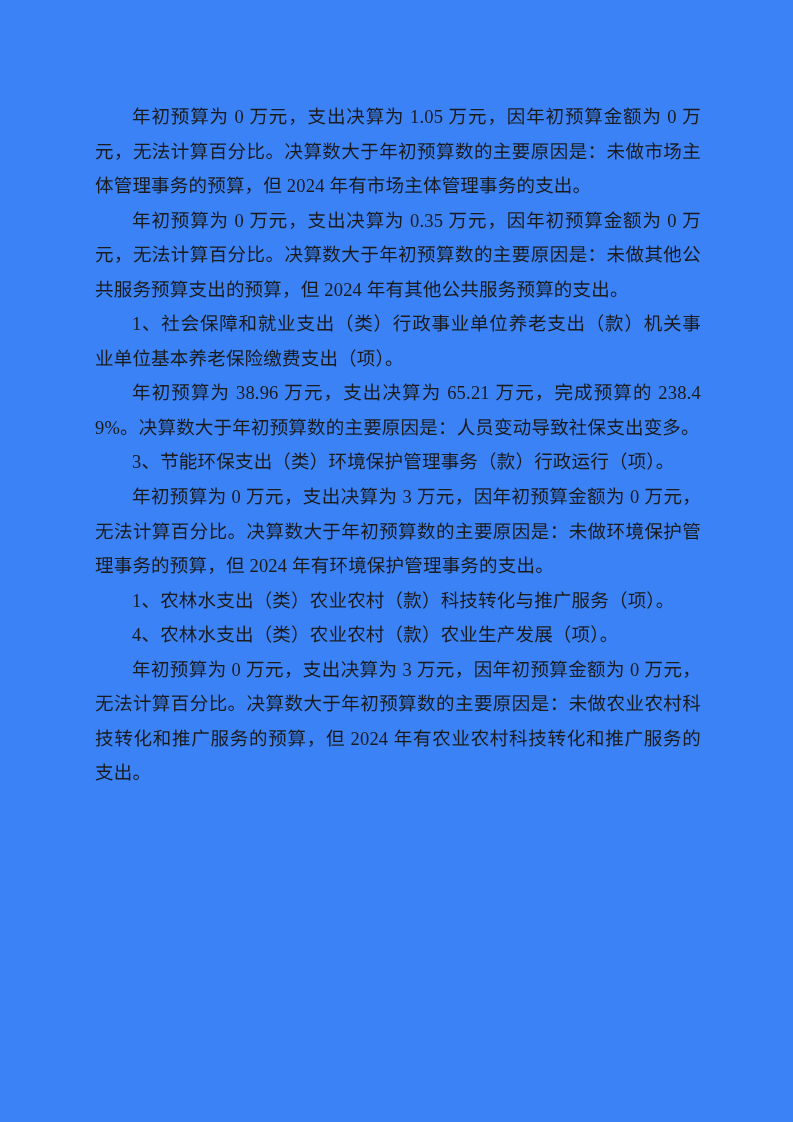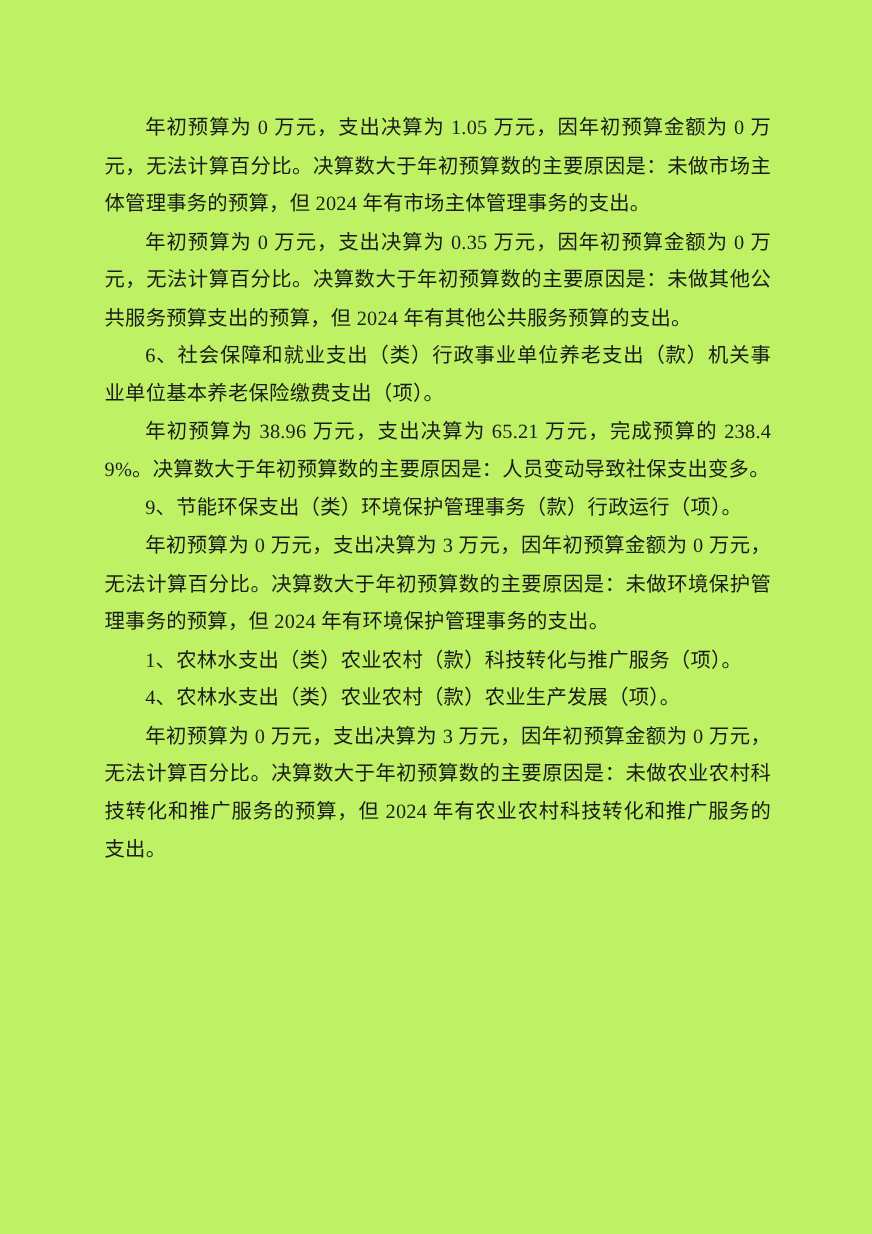--- a/index.html
+++ b/index.html
@@ -4,21 +4,21 @@
 <style>
   html, body {
     margin: 0;
     padding: 0;
     background: #ffffff;
   }
   .page {
     position: relative;
     width: 793px;
     height: 1122px;
-    background: #bef264;
+    background: #3b82f6;
     overflow: hidden;
     font-family: "Liberation Serif", "DejaVu Serif", serif;
   }
   .doc-content {
     position: absolute;
     top: 100px;
     left: 95px;
     width: 606px;
     color: #1b1b1b;
   }
@@ -34,21 +34,21 @@
     word-break: break-all;
   }
 </style>
 </head>
 <body>
 
 <div class="page">
   <div class="doc-content">
     <p>年初预算为 0 万元，支出决算为 1.05 万元，因年初预算金额为 0 万元，无法计算百分比。决算数大于年初预算数的主要原因是：未做市场主体管理事务的预算，但 2024 年有市场主体管理事务的支出。</p>
     <p>年初预算为 0 万元，支出决算为 0.35 万元，因年初预算金额为 0 万元，无法计算百分比。决算数大于年初预算数的主要原因是：未做其他公共服务预算支出的预算，但 2024 年有其他公共服务预算的支出。</p>
-    <p>6、社会保障和就业支出（类）行政事业单位养老支出（款）机关事业单位基本养老保险缴费支出（项）。</p>
+    <p>1、社会保障和就业支出（类）行政事业单位养老支出（款）机关事业单位基本养老保险缴费支出（项）。</p>
     <p>年初预算为 38.96 万元，支出决算为 65.21 万元，完成预算的 238.49%。决算数大于年初预算数的主要原因是：人员变动导致社保支出变多。</p>
-    <p>9、节能环保支出（类）环境保护管理事务（款）行政运行（项）。</p>
+    <p>3、节能环保支出（类）环境保护管理事务（款）行政运行（项）。</p>
     <p>年初预算为 0 万元，支出决算为 3 万元，因年初预算金额为 0 万元，无法计算百分比。决算数大于年初预算数的主要原因是：未做环境保护管理事务的预算，但 2024 年有环境保护管理事务的支出。</p>
     <p>1、农林水支出（类）农业农村（款）科技转化与推广服务（项）。</p>
     <p>4、农林水支出（类）农业农村（款）农业生产发展（项）。</p>
     <p>年初预算为 0 万元，支出决算为 3 万元，因年初预算金额为 0 万元，无法计算百分比。决算数大于年初预算数的主要原因是：未做农业农村科技转化和推广服务的预算，但 2024 年有农业农村科技转化和推广服务的支出。</p>
   </div>
 </div>
 
 </body></html>

